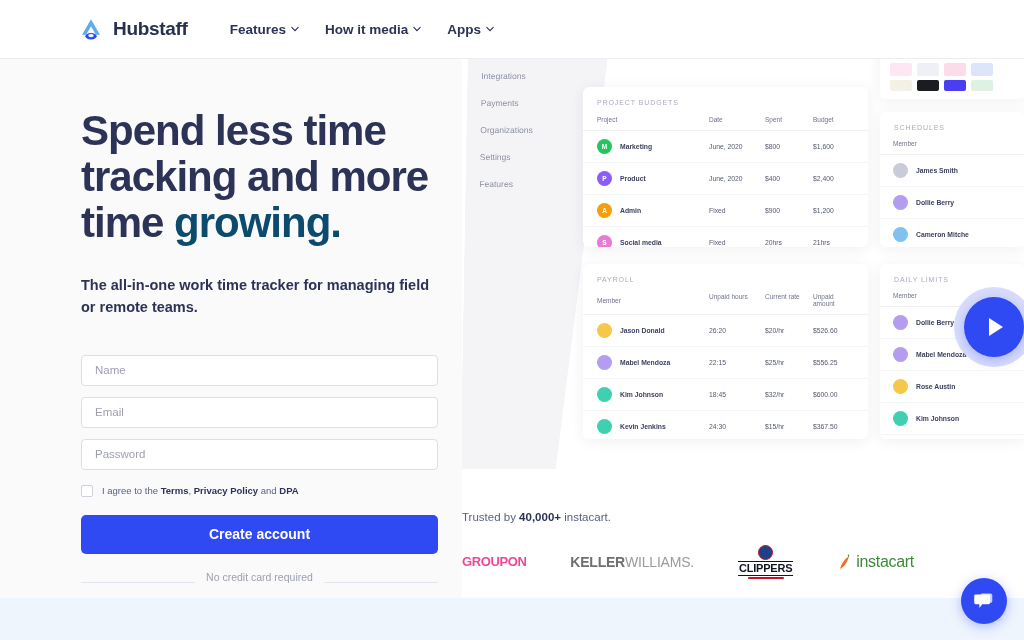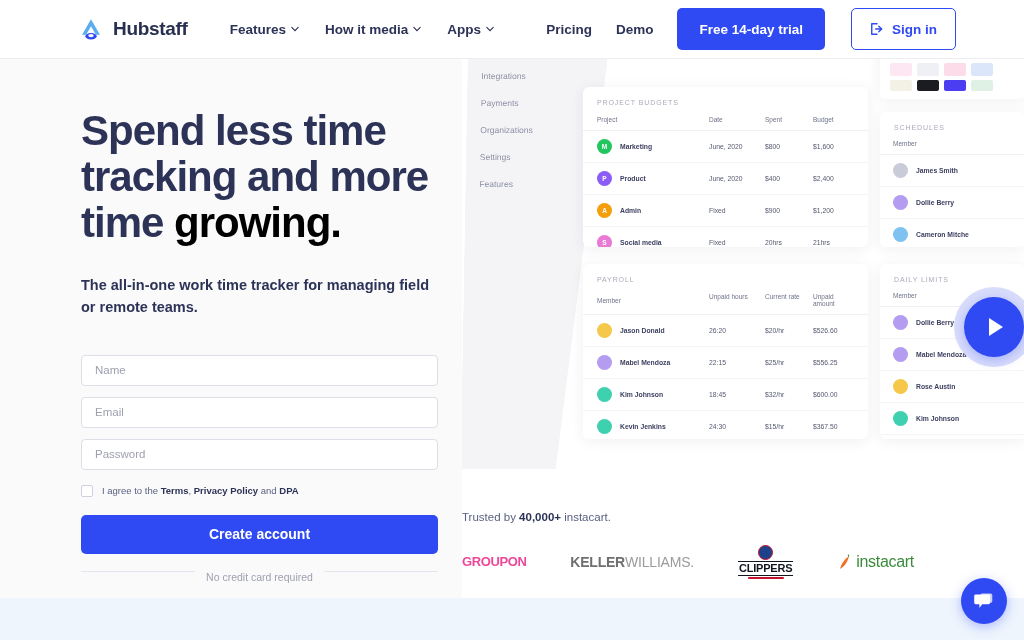--- a/index.html
+++ b/index.html
@@ -57,21 +57,21 @@
     position: absolute; left: 0; top: 0; width: 462px; height: 100%;
     background: #fafafb;
   }
   .hero-inner { position: relative; display: flex; height: 100%; }
 
   .left-col { width: 462px; padding: 49px 0 0 81px; position: relative; z-index: 5; }
   .headline {
     font-size: 42px; font-weight: bold; line-height: 1.10;
     color: #2c3357; letter-spacing: -1.0px; max-width: 375px;
   }
-  .headline .accent { color: #000000; }
+  .headline .accent { color: #0c4a6e; }
   .subhead {
     margin-top: 27px; font-size: 14.5px; font-weight: bold;
     line-height: 1.52; color: #2c3357; max-width: 350px;
   }
   .form { margin-top: 37px; width: 357px; }
   .field {
     width: 100%; height: 31px; border: 1px solid #dedfe6; border-radius: 4px;
     background: #fff; font-family: inherit; font-size: 11.5px; color: #2c3357;
     padding: 0 13px; margin-bottom: 11px; outline: none;
   }
@@ -82,21 +82,21 @@
     background: #fff; cursor: pointer; flex: none;
   }
   .agree-text { font-size: 9.5px; color: #5a6080; }
   .agree-text b { color: #2c3357; }
   .btn-create {
     margin-top: 18px; width: 357px; height: 39px; background: #2f49f3;
     color: #fff; border: none; border-radius: 5px; font-family: inherit;
     font-size: 14px; font-weight: bold; cursor: pointer;
   }
   .nocard {
-    margin-top: 17px; width: 357px; display: flex; align-items: flex-start; gap: 11px;
+    margin-top: 17px; width: 357px; display: flex; align-items: flex-end; gap: 11px;
   }
   .nocard .ln { flex: 1; height: 1px; background: #e4e5ec; }
   .nocard .tx { font-size: 10.5px; color: #9ea0b0; white-space: nowrap; }
 
   
   .right-col { flex: 1; position: relative; }
 
   .mock-wrap {
     position: absolute; left: 0; top: 0; width: 562px; height: 410px;
     overflow: hidden;
@@ -245,32 +245,20 @@
       </svg>
     </div>
     <div class="nav-item">
       <span>Apps</span>
       <svg class="chev" viewBox="0 0 10 7">
         <path d="M1 1.5 L5 5.5 L9 1.5" stroke="#2c3357" stroke-width="1.4" fill="none" stroke-linecap="round"></path>
       </svg>
     </div>
   </div>
 
-  <div class="header-right">
-    <span class="hlink">Pricing</span>
-    <span class="hlink">Demo</span>
-    <button class="btn-trial">Free 14-day trial</button>
-    <button class="btn-signin">
-      <svg width="14" height="14" viewBox="0 0 16 16">
-        <path d="M2 2 H8 M2 2 V14 M2 14 H8" stroke="#2f49f3" stroke-width="1.6" fill="none" stroke-linecap="round"></path>
-        <path d="M6.5 8 H13 M10 4.8 L13.4 8 L10 11.2" stroke="#2f49f3" stroke-width="1.6" fill="none" stroke-linecap="round" stroke-linejoin="round"></path>
-      </svg>
-      <span>Sign in</span>
-    </button>
-  </div>
 </div>
 
 <div class="hero">
   <div class="hero-bg-left"></div>
 
   <div class="hero-inner">
 
     <div class="left-col">
       <h1 class="headline"><span>Spend less time tracking and more time </span><span class="accent">growing.</span></h1>
 

